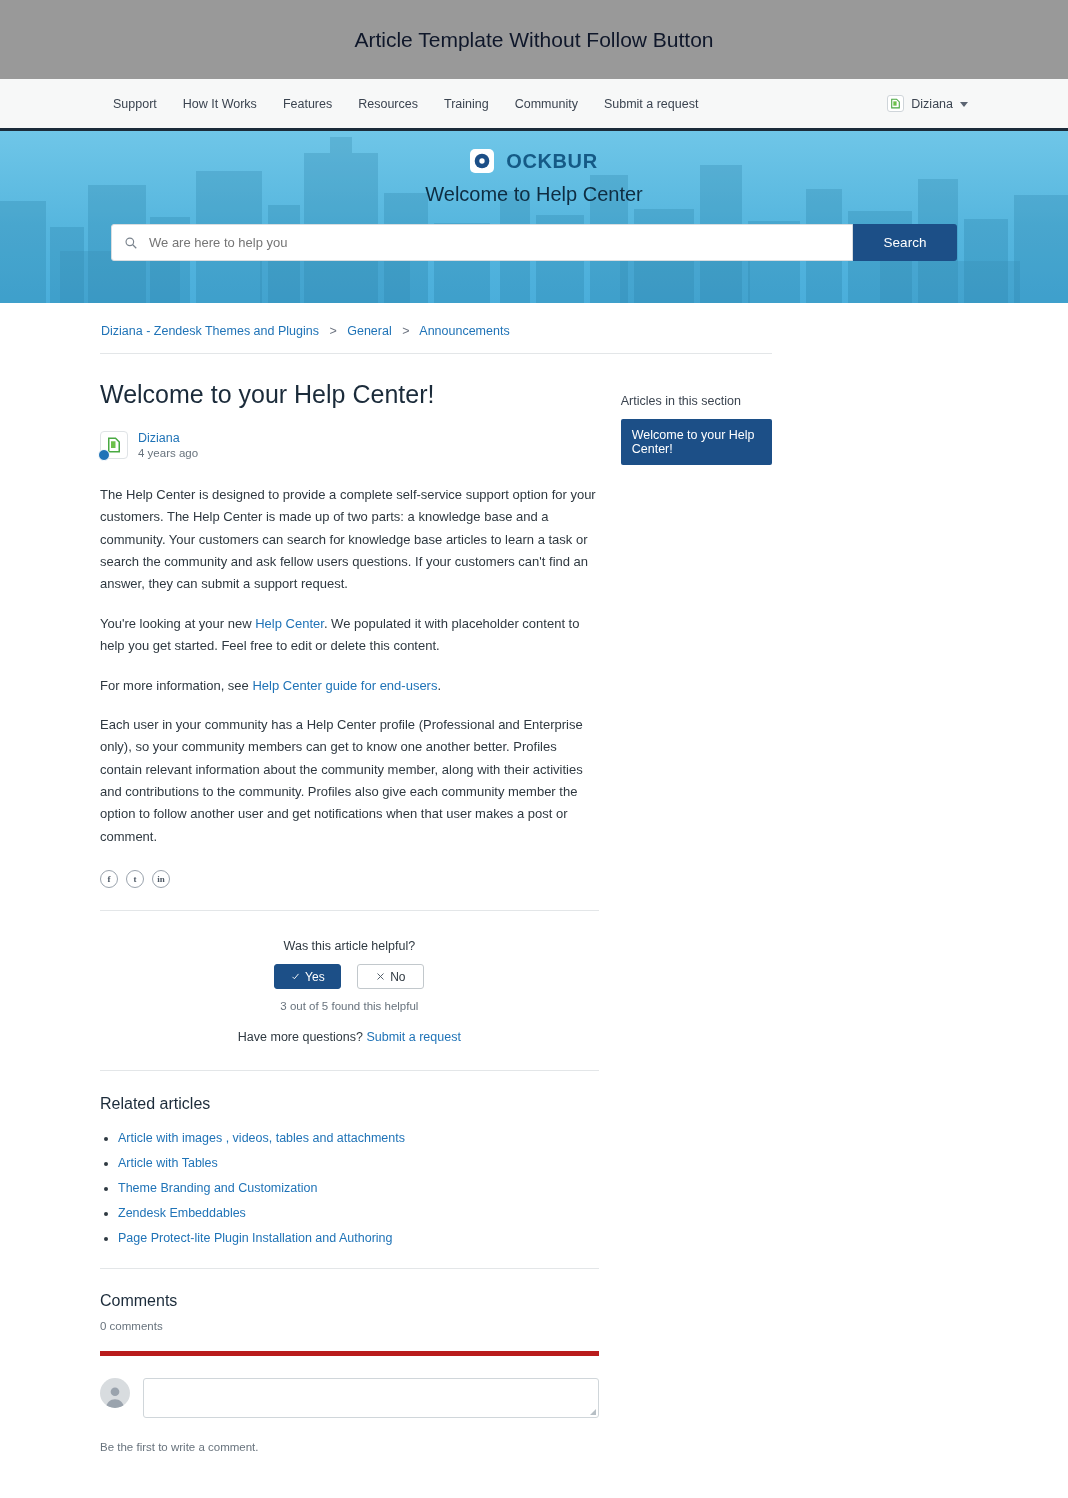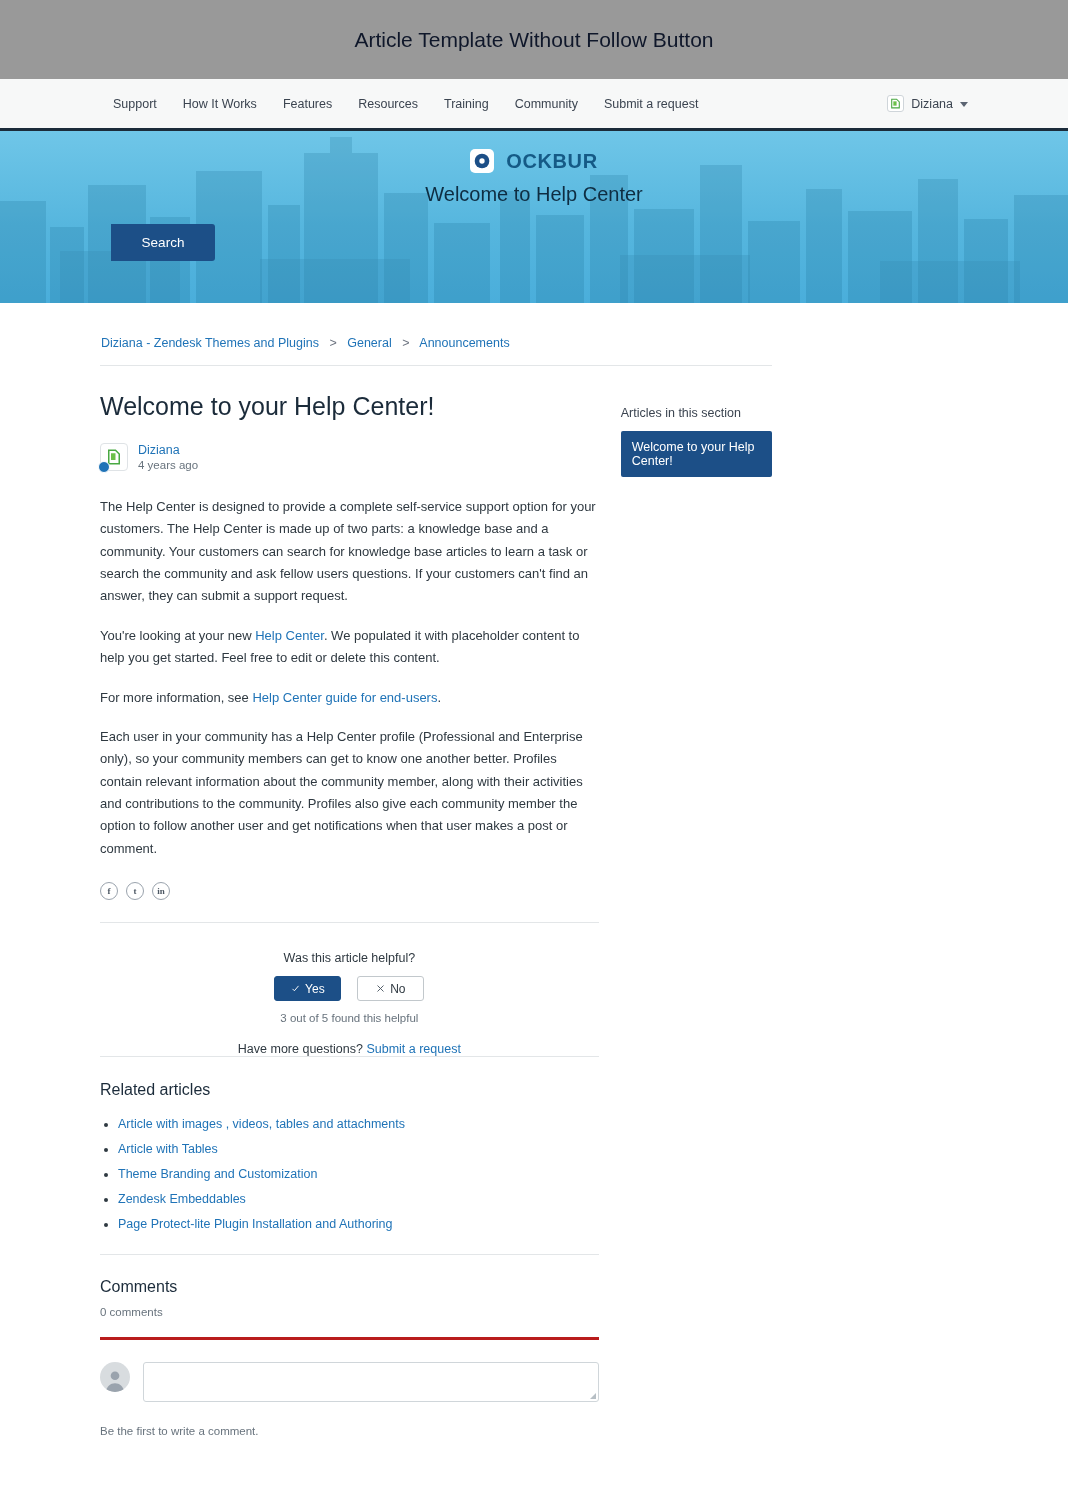--- a/index.html
+++ b/index.html
@@ -146,21 +146,21 @@
     border: 0;
     border-radius: 0 3px 3px 0;
     font-size: 13.5px;
     cursor: pointer;
     font-family: "Liberation Sans", sans-serif;
   }
 
   
   .container {
     width: 872px;
-    padding: 16px 100px;
+    padding: 4px 100px;
   }
   .breadcrumb {
     padding: 17px 0 15px 1px;
     border-bottom: 1px solid #e3e6e8;
     font-size: 12.5px;
     color: #5a636d;
   }
   .breadcrumb a { color: #1f73b7; text-decoration: none; cursor: pointer; }
   .breadcrumb .sep { margin: 0 7px; color: #6d7480; }
 
@@ -233,40 +233,41 @@
     cursor: pointer;
   }
   .btn-yes { background: #1c4f87; color: #fff; border: 1px solid #1c4f87; }
   .btn-no { background: #fff; color: #2f3941; border: 1px solid #c2c8cc; }
   .vote-count { font-size: 11.5px; color: #68737d; margin-top: 11px; }
   .more-q { font-size: 12.5px; color: #2f3941; margin-top: 18px; }
   .more-q a { color: #1f73b7; text-decoration: none; cursor: pointer; }
 
   .related {
     border-top: 1px solid #e3e6e8;
+    margin-top: 26px;
     padding-top: 24px;
   }
   .related h3 {
     font-size: 16px;
     font-weight: 400;
     color: #1b2b3a;
     margin: 0 0 18px 0;
   }
   .related ul { margin: 0; padding-left: 18px; }
   .related li { margin-bottom: 11px; font-size: 12.5px; }
   .related li::marker { color: #2f3941; }
   .related a { color: #1f73b7; text-decoration: none; cursor: pointer; }
 
   .comments {
     border-top: 1px solid #e3e6e8;
     margin-top: 23px;
     padding-top: 23px;
   }
   .comments h3 { font-size: 16px; font-weight: 400; color: #1b2b3a; margin: 0 0 10px 0; }
-  .comments-count { font-size: 11.5px; color: #68737d; padding-bottom: 19px; border-bottom: 3px solid #b91c1c;}
+  .comments-count { font-size: 11.5px; color: #68737d; padding-bottom: 19px; border-bottom: 5px solid #b91c1c;}
   .comment-form { display: flex; gap: 13px; margin-top: 22px; align-items: flex-start; }
   .comment-avatar {
     width: 30px; height: 30px;
     border-radius: 50%;
     background: #d8dcdf;
     display: flex; align-items: flex-end; justify-content: center;
     overflow: hidden;
   }
   .comment-input {
     flex: 1;
@@ -387,20 +388,29 @@
       <span class="brand-mark">
         <svg class="svg-ico" width="16" height="16" viewBox="0 0 24 24" aria-hidden="true">
           <circle cx="12" cy="12" r="11" fill="#1c4f87"></circle>
           <circle cx="12" cy="12" r="4" fill="#ffffff"></circle>
         </svg>
       </span>
       <span class="brand-name">OCKBUR</span>
     </div>
     <div class="hero-title">Welcome to Help Center</div>
     <div class="search-row">
+      <div class="search-box">
+        <span>
+          <svg class="svg-ico" width="14" height="14" viewBox="0 0 24 24" aria-hidden="true">
+            <circle cx="10" cy="10" r="6.5" fill="none" stroke="#7a838d" stroke-width="2"></circle>
+            <line x1="15" y1="15" x2="21" y2="21" stroke="#7a838d" stroke-width="2"></line>
+          </svg>
+        </span>
+        <input type="text" placeholder="We are here to help you" style="">
+      </div>
       <button class="search-btn">Search</button>
     </div>
   </div>
 </div>
 
 <div class="container">
   <div class="breadcrumb">
     <a>Diziana - Zendesk Themes and Plugins</a>
     <span class="sep">&gt;</span>
     <a>General</a>

